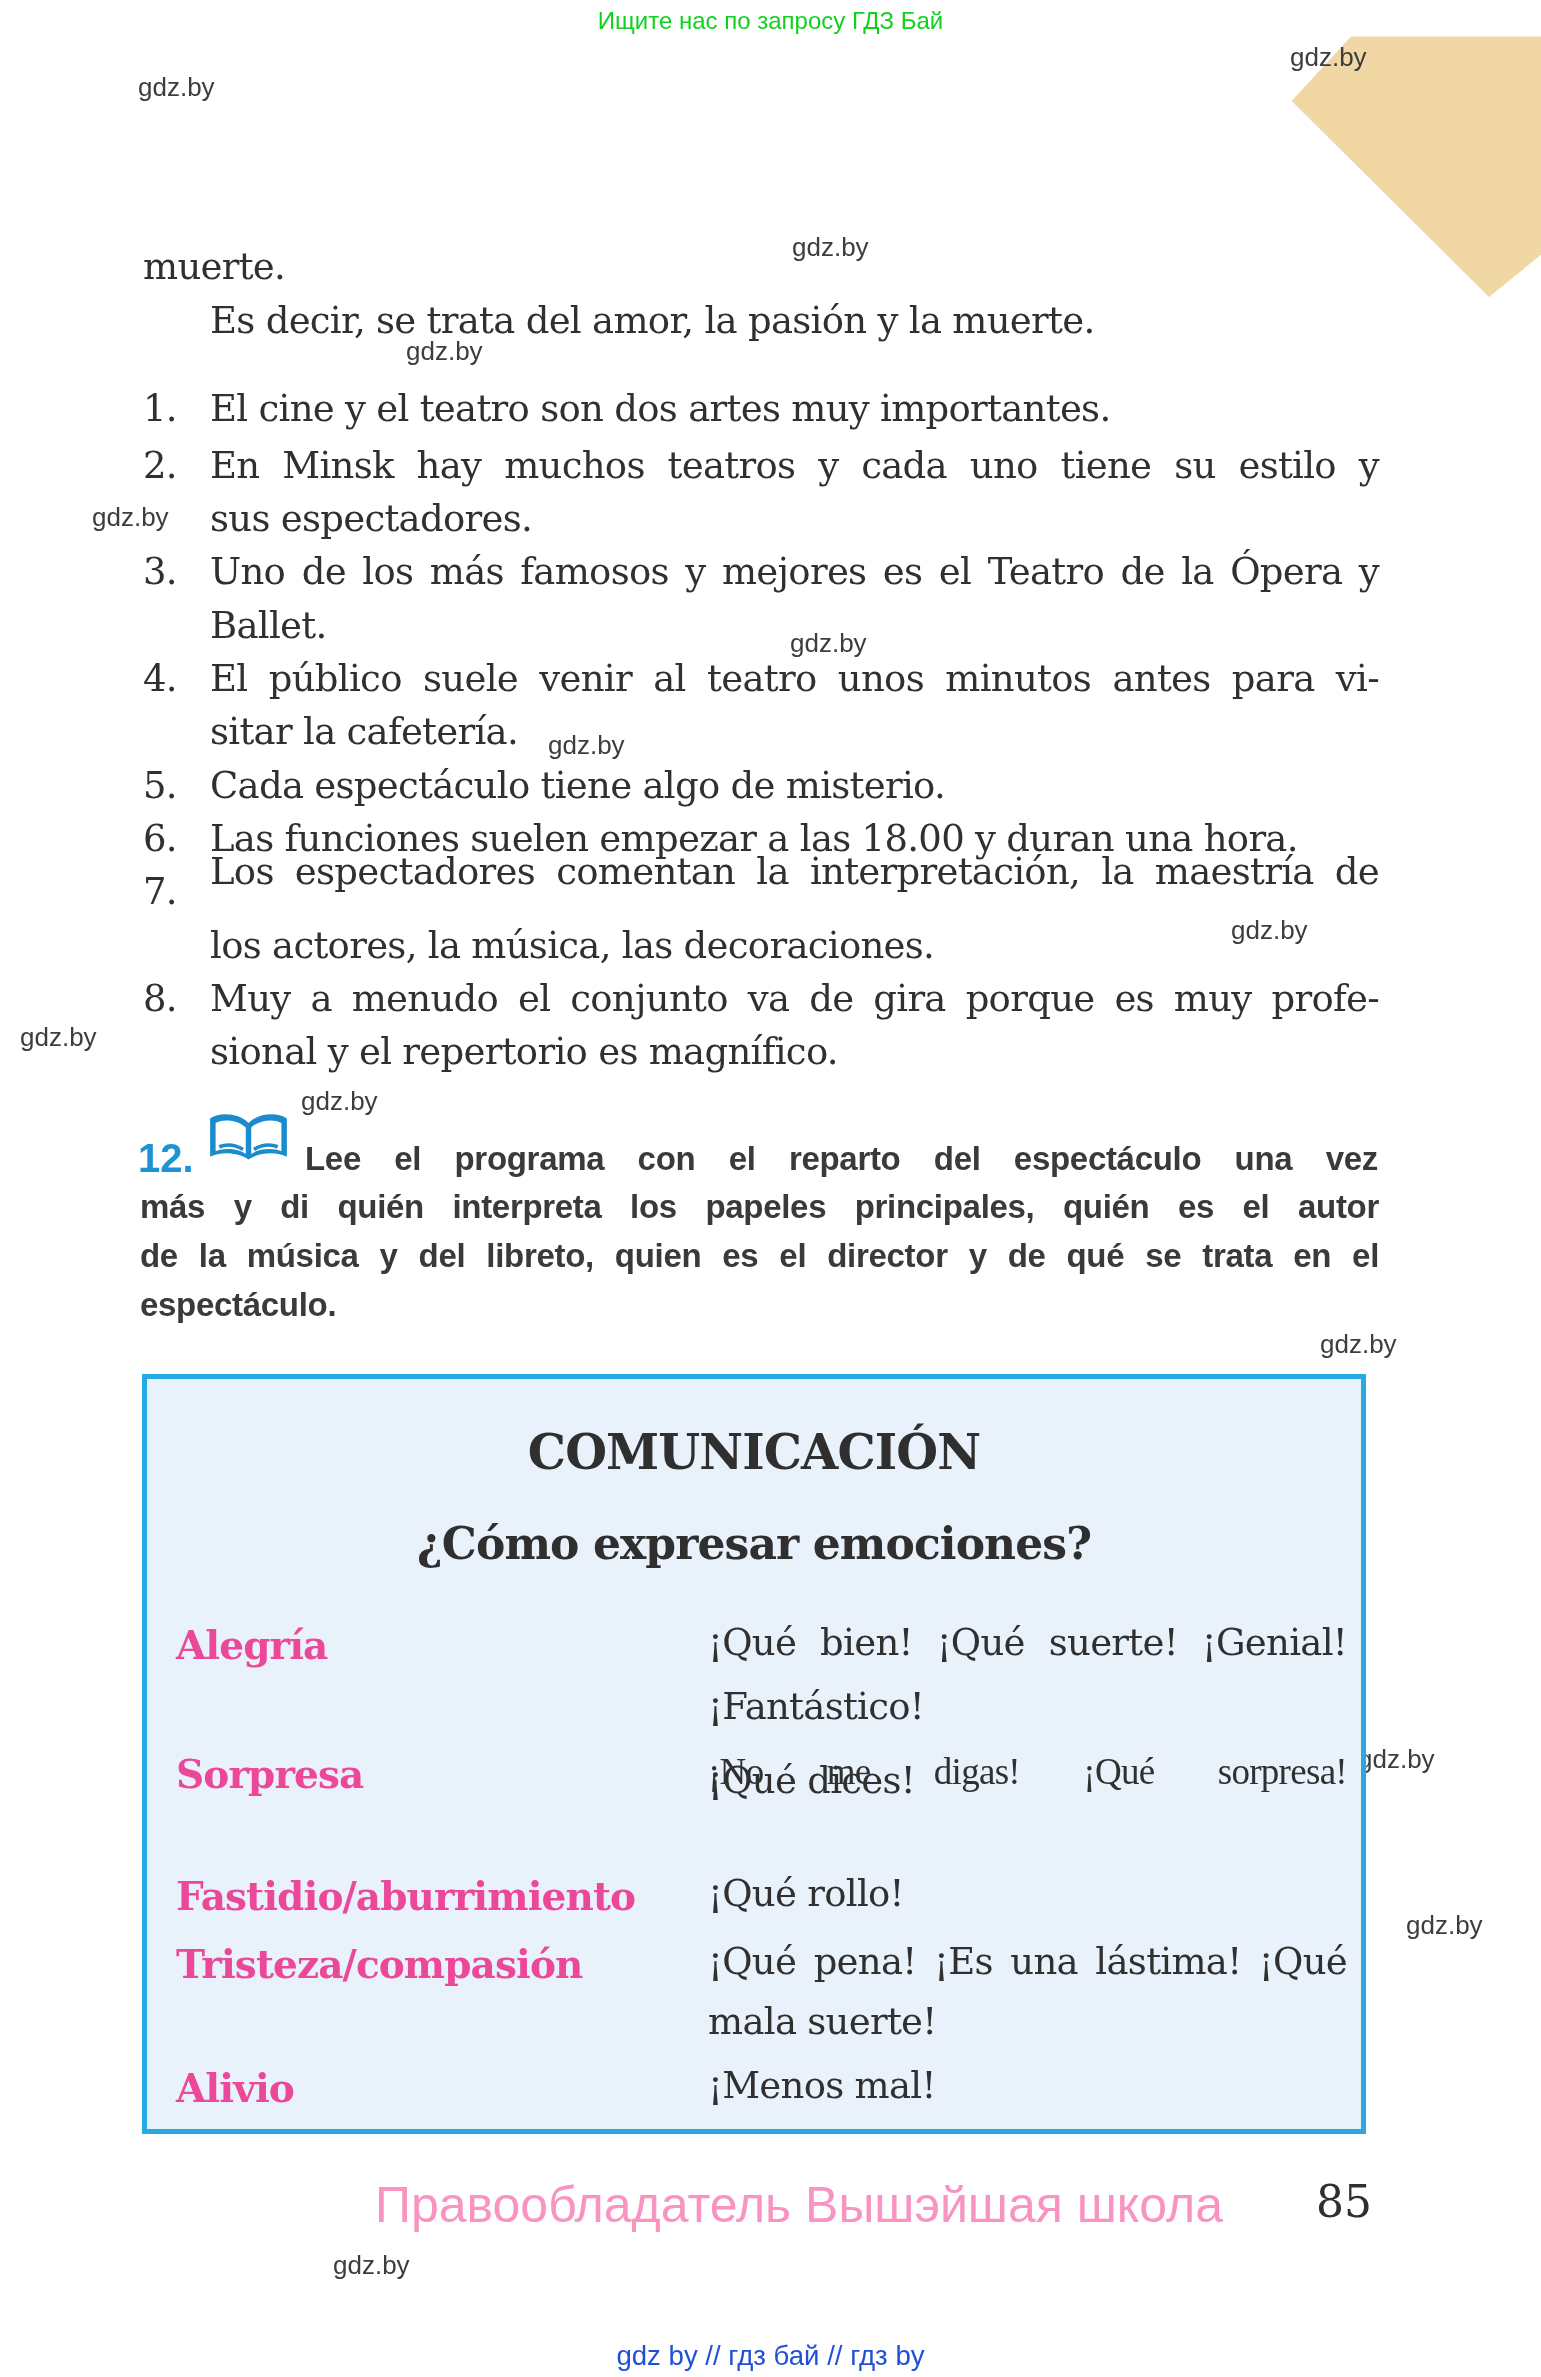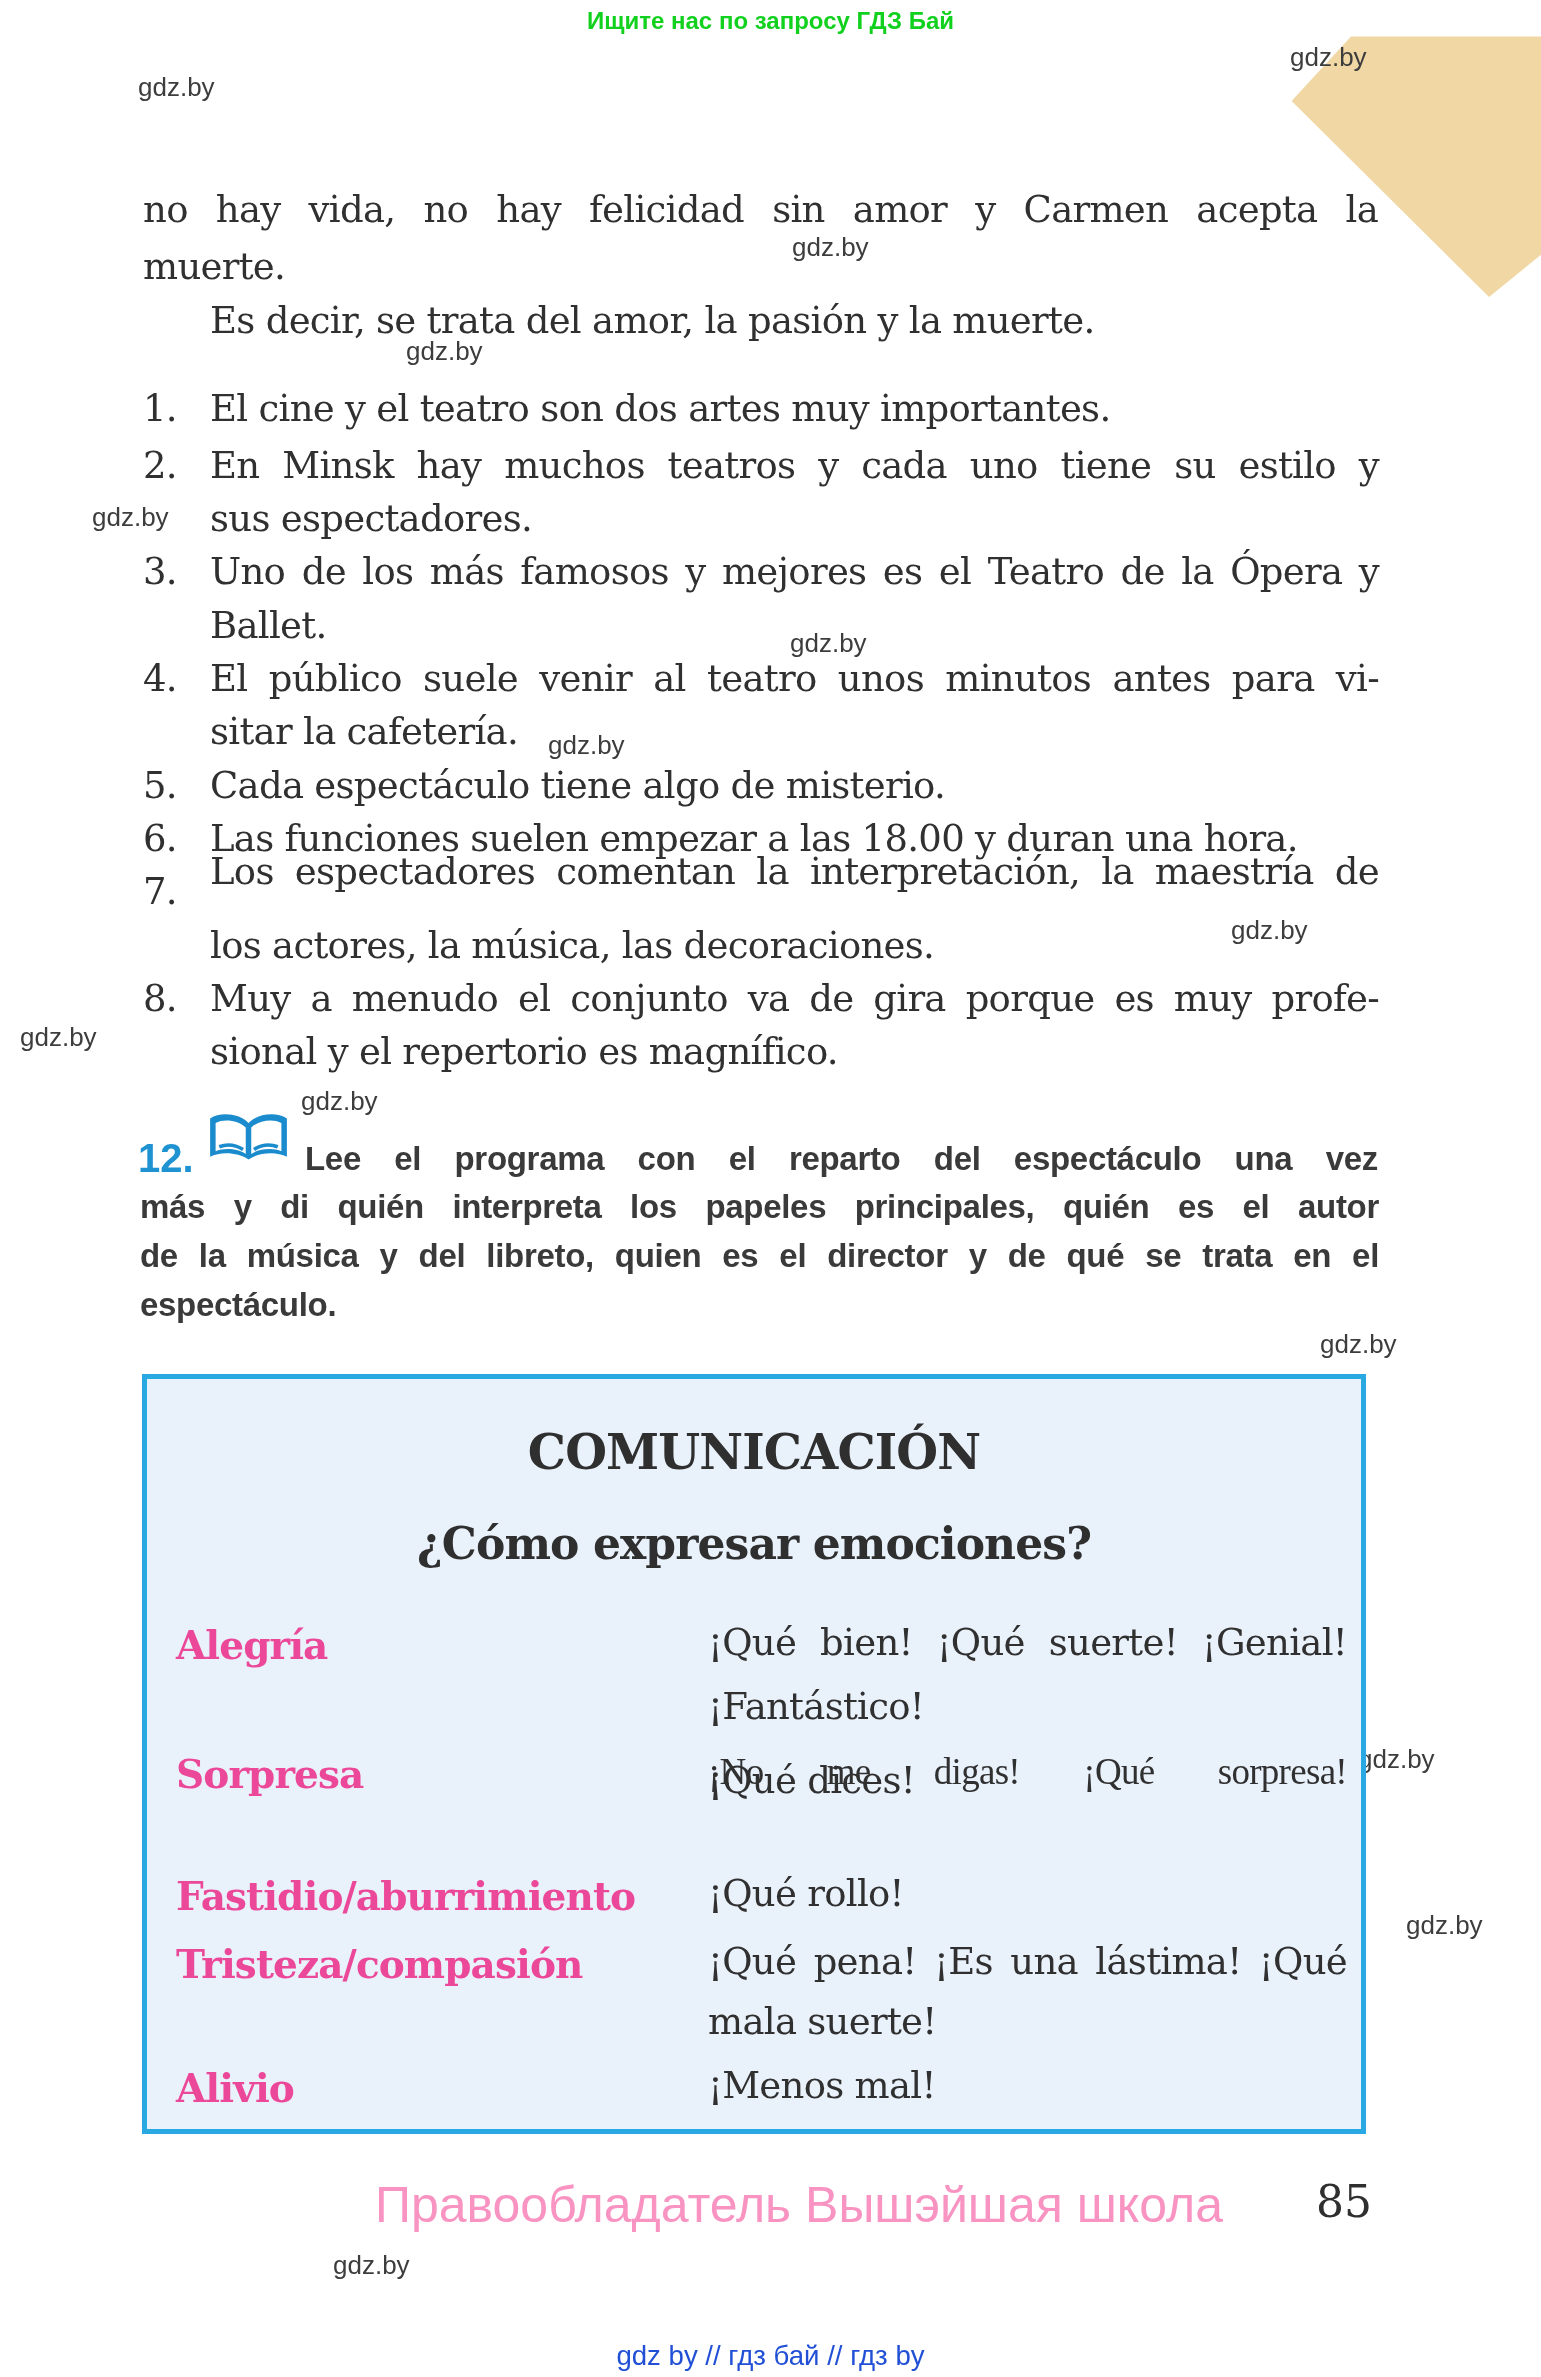--- a/index.html
+++ b/index.html
@@ -6,21 +6,21 @@
   #page{position:relative;width:1541px;height:2377px;background:#ffffff;overflow:hidden;
         font-family:"DejaVu Serif",serif;}
   .abs{position:absolute;}
   .serif{font-family:"DejaVu Serif",serif;font-size:37px;line-height:1.15;color:#303030;
          letter-spacing:-0.7px;}
   .jf{text-align:justify;text-align-last:justify;}
   .nowrap{white-space:nowrap;}
   .num{width:57px;}
   .wm{font-family:"Liberation Sans",sans-serif;font-size:26px;color:#3d3d3d;
       white-space:nowrap;line-height:1;}
-  .green{font-family:"Liberation Sans",sans-serif;font-size:24px;font-weight:700;
+  .green{font-family:"Liberation Sans",sans-serif;font-size:24px;font-weight:400;
          color:#12d11e;white-space:nowrap;}
   .taskblue{font-family:"Liberation Sans",sans-serif;font-size:40px;font-weight:bold;
             color:#1f93d2;white-space:nowrap;}
   .sansb{font-family:"Liberation Sans",sans-serif;font-size:33px;font-weight:bold;
          color:#3a3a3a;letter-spacing:-0.3px;line-height:1.15;}
   .box{background:#e9f1fb;border:5.5px solid #29a9e1;box-sizing:border-box;}
   .boxtitle{font-family:"DejaVu Serif",serif;font-weight:bold;font-size:48px;color:#2f2f2f;
             text-align:center;letter-spacing:-0.9px;}
   .boxsub{font-family:"DejaVu Serif",serif;font-weight:bold;font-size:44px;color:#2f2f2f;
           text-align:center;letter-spacing:-0.9px;}
@@ -56,21 +56,20 @@
   <div class="abs wm" style="left:1099px;top:1393px;">gdz.by</div>
   <div class="abs wm" style="left:189px;top:1509px;">gdz.by</div>
   <div class="abs wm" style="left:311px;top:1702px;">gdz.by</div>
   <div class="abs wm" style="left:1358px;top:1746px;">gdz.by</div>
   <div class="abs wm" style="left:1066px;top:1831px;">gdz.by</div>
   <div class="abs wm" style="left:1406px;top:1912px;">gdz.by</div>
   <div class="abs wm" style="left:228px;top:2014px;">gdz.by</div>
   <div class="abs wm" style="left:1174px;top:2064px;">gdz.by</div>
   <div class="abs wm" style="left:333px;top:2252px;">gdz.by</div>
 
-  <div class="abs serif jf" style="left:143px;top:189px;width:1235px;">no hay vida, no hay felicidad sin amor y Carmen acepta la</div>
   <div class="abs serif nowrap" style="left:143px;top:246px;">muerte.</div>
   <div class="abs serif nowrap" style="left:210px;top:300px;">Es decir, se trata del amor, la pasión y la muerte.</div>
 
   <div class="abs serif num" style="left:143px;top:388px;">1.</div>
   <div class="abs serif nowrap" style="left:210px;top:388px;">El cine y el teatro son dos artes muy importantes.</div>
 
   <div class="abs serif num" style="left:143px;top:445px;">2.</div>
   <div class="abs serif jf" style="left:210px;top:445px;width:1169px;">En Minsk hay muchos teatros y cada uno tiene su estilo y</div>
   <div class="abs serif nowrap" style="left:210px;top:498px;">sus espectadores.</div>
 

